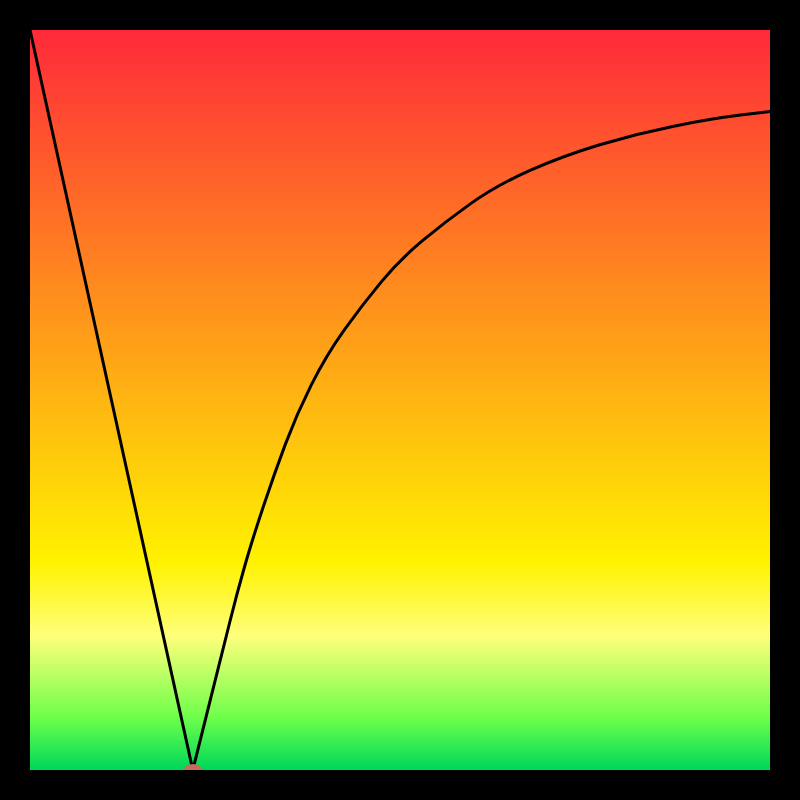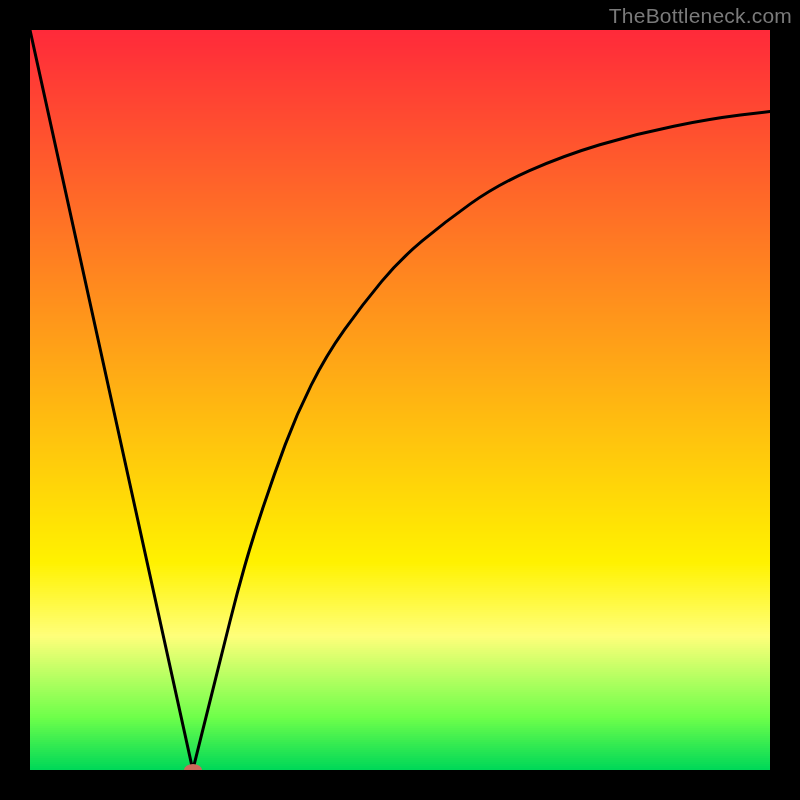--- a/index.html
+++ b/index.html
@@ -442,15 +442,14 @@
         <div class="row" style="top: 734px; height: 2.5px; background: rgb(9, 219, 87);"></div>
         <div class="row" style="top: 736px; height: 2.5px; background: rgb(4, 218, 87);"></div>
         <div class="row" style="top: 738px; height: 2.5px; background: rgb(0, 216, 88);"></div>
       </div>
     <svg class="curve-svg" viewBox="0 0 740 740" preserveAspectRatio="none">
       <path id="curve-path" d="M 0 0 L 162.8 740 L 162.8 740 Q 162.8 740 170.2 710.4 Q 177.6 680.8 185 651.2 Q 192.4 621.6 199.8 592 Q 207.20000000000002 562.4 214.60000000000002 536.5 Q 222 510.6 233.10000000000002 477.3 Q 244.20000000000002 444 255.3 414.4 Q 266.4 384.8 281.2 355.2 Q 296 325.59999999999997 314.5 299.7 Q 333 273.8 351.5 251.60000000000002 Q 370 229.40000000000003 392.20000000000005 210.9 Q 414.40000000000003 192.39999999999998 440.3 173.89999999999998 Q 466.2 155.39999999999998 499.5 140.60000000000002 Q 532.8 125.80000000000007 569.8 114.70000000000005 Q 606.8 103.60000000000002 643.8 96.19999999999999 Q 680.8000000000001 88.79999999999995 710.4000000000001 85.09999999999997 T 740 81.39999999999998"></path>
     </svg>
     <div class="marker" id="marker" style="left: 162.8px; top: 740px; background: rgb(203, 106, 90);"></div>
   </div>
 
-  <div class="watermark">TheBottleneck.com</div>
 
 </div>
 
 </body></html>

